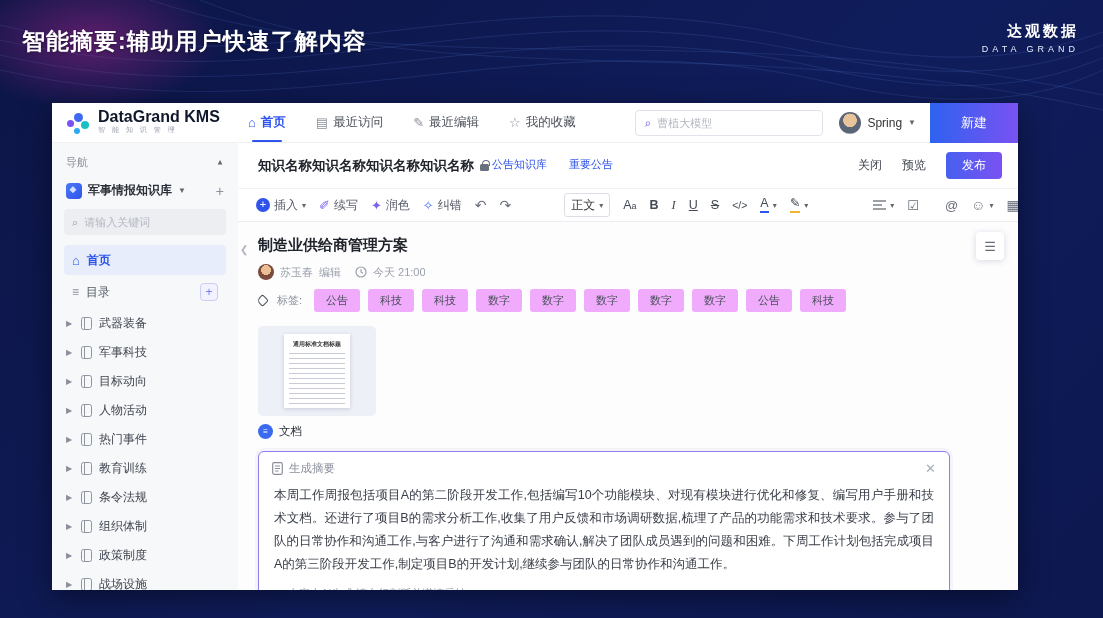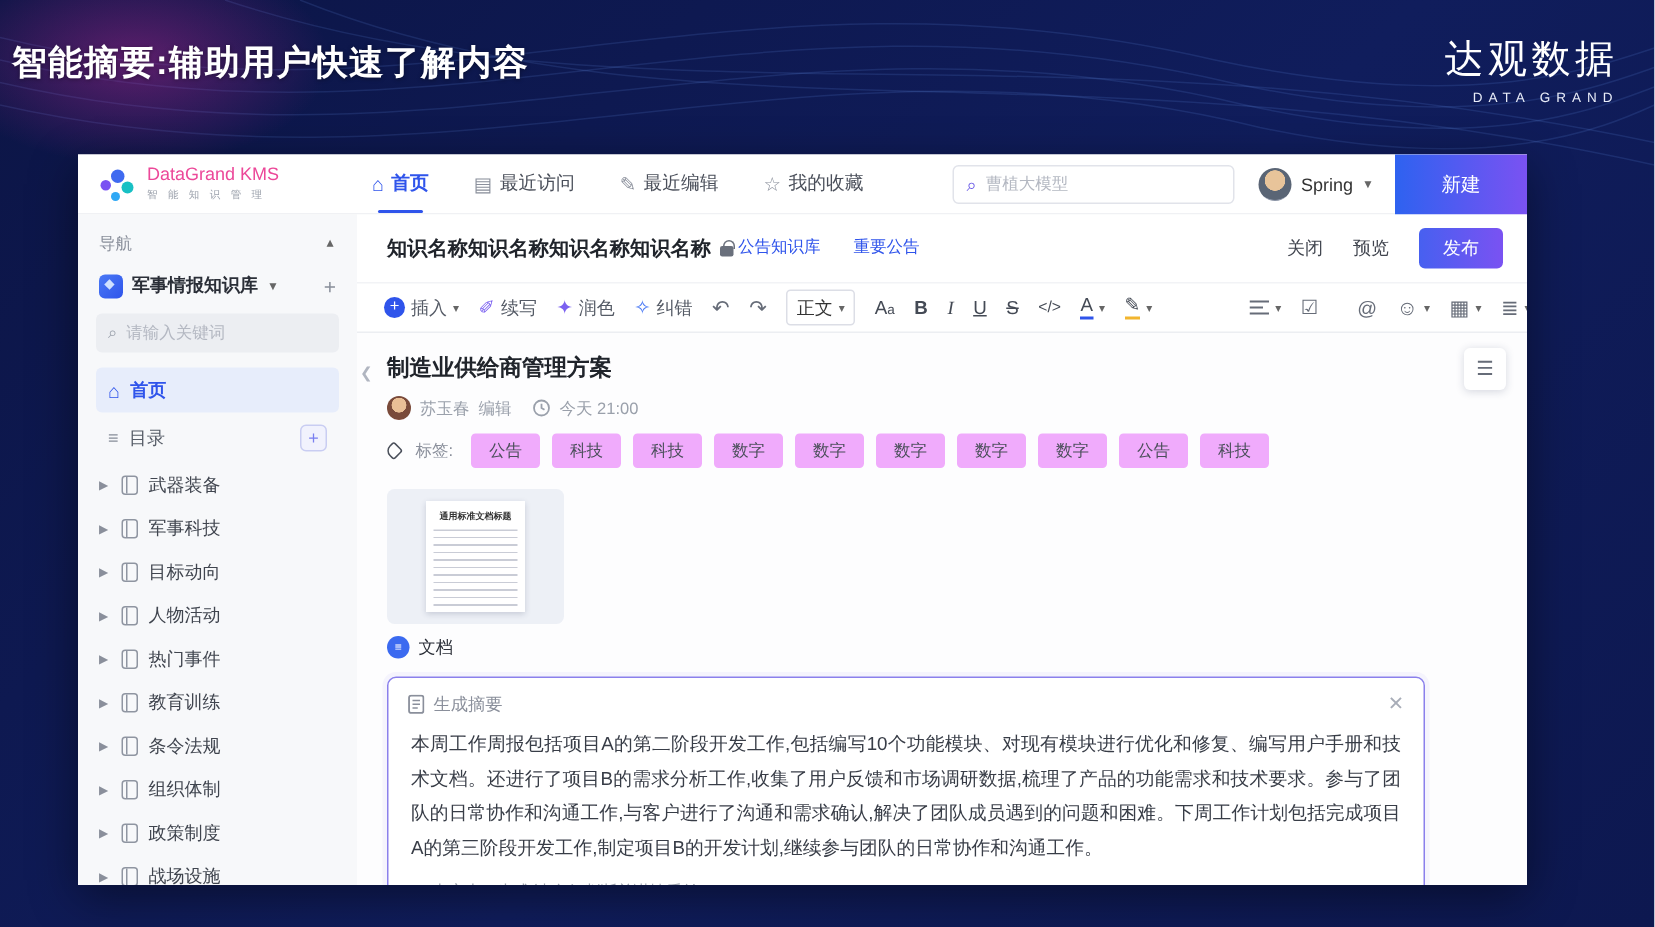--- a/index.html
+++ b/index.html
@@ -2,41 +2,41 @@
 <html><head>
 <meta charset="utf-8">
 <style>
   * { margin:0; padding:0; box-sizing:border-box; }
   body { font-family:"Liberation Sans","DejaVu Sans",sans-serif; }
   .page { position:relative; width:1103px; height:618px; overflow:hidden;
           background:linear-gradient(135deg,#0c1546 0%,#101d5c 55%,#0d1850 100%); }
   .wave-deco { position:absolute; inset:0; pointer-events:none; }
   .glow-magenta { position:absolute; left:-40px; top:-30px; width:260px; height:140px;
           background:radial-gradient(closest-side,rgba(190,40,150,.45),transparent); }
-  .slide-title { position:absolute; left:8px; top:26px; color:#fff; font-size:23px;
+  .slide-title { position:absolute; left:22px; top:26px; color:#fff; font-size:23px;
           font-weight:bold; letter-spacing:1px; text-shadow:0 1px 3px rgba(0,0,0,.4); }
   .brand { position:absolute; right:24px; top:22px; text-align:right; color:#fff; }
-  .brand-cn { font-size:26px; font-weight:normal; letter-spacing:3px; }
+  .brand-cn { font-size:15px; font-weight:bold; letter-spacing:3px; }
   .brand-en { font-size:9px; letter-spacing:4px; margin-top:3px; color:#e8ecf8; }
 
   
   .window { position:absolute; left:52px; top:103px; width:966px; height:487px;
             background:#fff; display:flex; flex-direction:column; box-shadow:0 8px 30px rgba(0,0,0,.45); }
 
   
   .topbar { height:40px; display:flex; align-items:center; flex:none; background:#fff;
             border-bottom:1px solid #f0f1f4; }
   .logo-wrap { width:186px; display:flex; align-items:center; gap:8px; padding-left:14px; flex:none; }
   .logo-dots { position:relative; width:24px; height:24px; flex:none; }
   .logo-dots i { position:absolute; border-radius:50%; }
   .ld1 { width:9px; height:9px; left:8px; top:2px;  background:#3f6af0; }
   .ld2 { width:7px; height:7px; left:1px; top:9px;  background:#7a52f2; }
   .ld3 { width:8px; height:8px; left:15px; top:10px; background:#18c0c4; }
   .ld4 { width:6px; height:6px; left:8px; top:17px; background:#2fa8f5; }
-  .logo-txt-title { font-size:12px; font-weight:normal; color:#ec4899; line-height:13px; }
+  .logo-txt-title { font-size:16px; font-weight:bold; color:#0f172a; line-height:13px; }
   .logo-txt-sub { font-size:7px; color:#9aa0ab; letter-spacing:2.5px; margin-top:2px; }
   .main-nav { display:flex; align-items:center; height:100%; gap:30px; margin-left:10px; }
   .nav-item { display:flex; align-items:center; gap:5px; height:100%; font-size:12.5px;
               color:#4a4f5a; cursor:pointer; position:relative; }
   .nav-item .nv-ico { font-size:13px; color:#8a8f9b; }
   .nav-item.active { color:#2f54eb; font-weight:bold; }
   .nav-item.active .nv-ico { color:#2f54eb; }
   .nav-item.active::after { content:""; position:absolute; left:50%; transform:translateX(-50%);
               bottom:0; width:30px; height:2.5px; background:#2f54eb; border-radius:2px; }
   .top-search { margin-left:auto; width:188px; height:26px; border:1px solid #e1e3ea; border-radius:4px;
@@ -108,21 +108,21 @@
   
   .toolbar { height:33px; flex:none; display:flex; align-items:center; padding:0 18px;
              border-bottom:1px solid #eceef2; color:#555b66; font-size:12px; gap:13px; white-space:nowrap; overflow:hidden; }
   .tb-btn { display:flex; align-items:center; gap:4px; cursor:pointer; }
   .plus-circle { width:14px; height:14px; border-radius:50%; background:#2f54eb; color:#fff;
                  font-size:11px; line-height:13px; text-align:center; flex:none; }
   .ico-purple { color:#7b61f0; font-size:13px; }
   .ico-blue { color:#4a79f5; font-size:13px; }
   .tb-ico { font-size:14px; color:#666c78; cursor:pointer; }
   .tb-select { width:80px; height:24px; border:1px solid #dcdee6; border-radius:3px; display:flex;
-               align-items:center; padding:0 6px; gap:4px; cursor:pointer; }
+               align-items:center; padding:0 6px; gap:4px; cursor:pointer;margin-left:40px; }
   .tb-select .sel-label { flex:1; font-size:12px; color:#333; }
   .tb-letter { font-size:12.5px; color:#444a55; cursor:pointer; }
   .fc { position:relative; padding-bottom:2px; border-bottom:2px solid #2f54eb; line-height:1; }
   .hl { position:relative; padding-bottom:2px; border-bottom:2px solid #f2b52e; line-height:1; }
   .tb-svg { display:block; cursor:pointer; }
 
   
   .editor { flex:1; position:relative; background:#fdfdfe; overflow:hidden; }
   .collapse-handle { position:absolute; left:2px; top:22px; color:#b0b5c0; font-size:10px; cursor:pointer; }
   .outline-btn { position:absolute; right:14px; top:10px; width:28px; height:28px; background:#fff;

